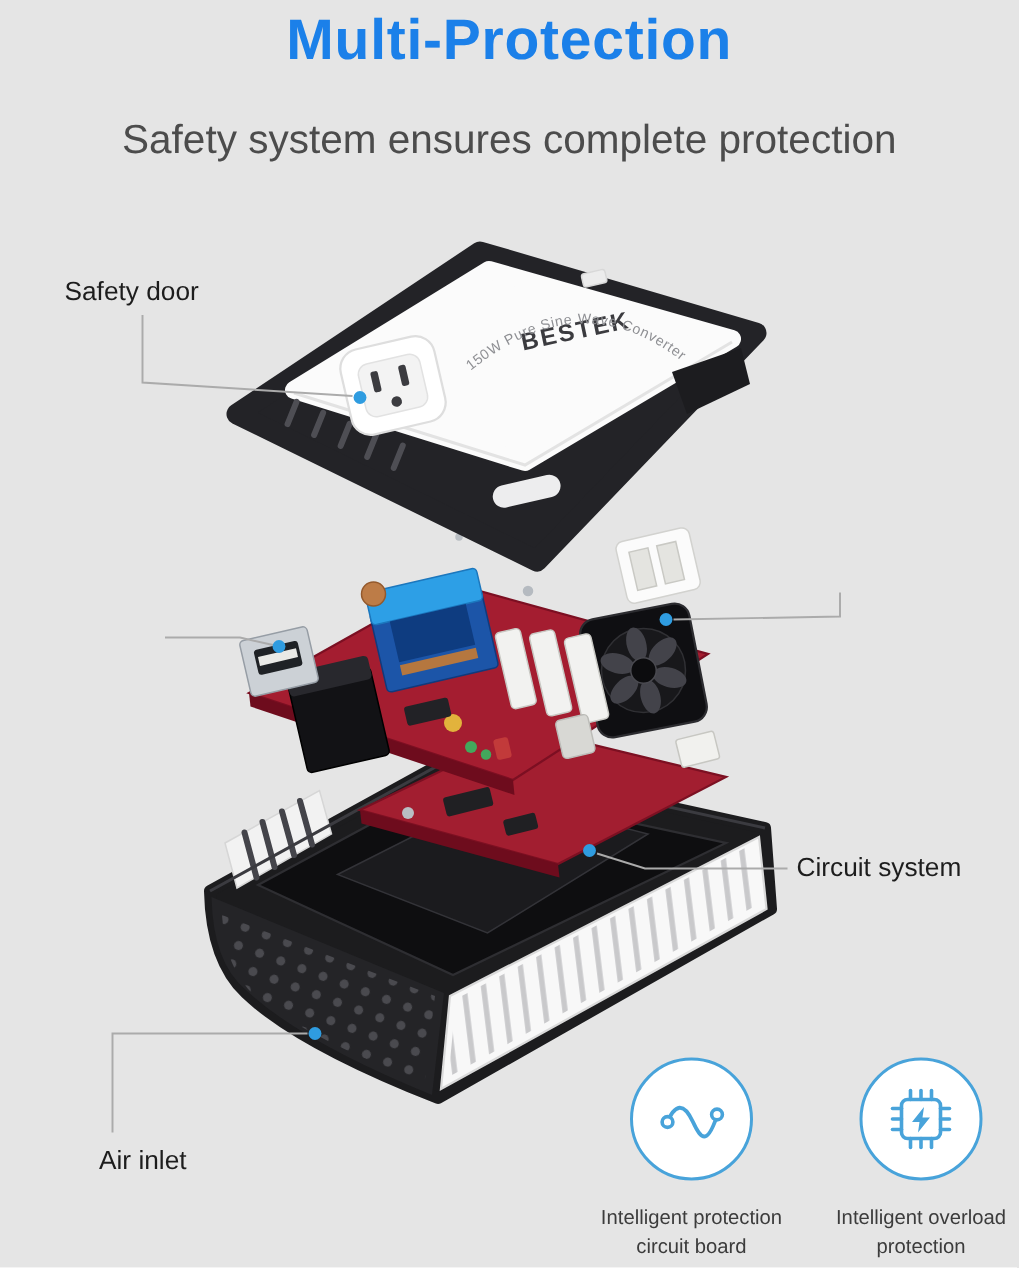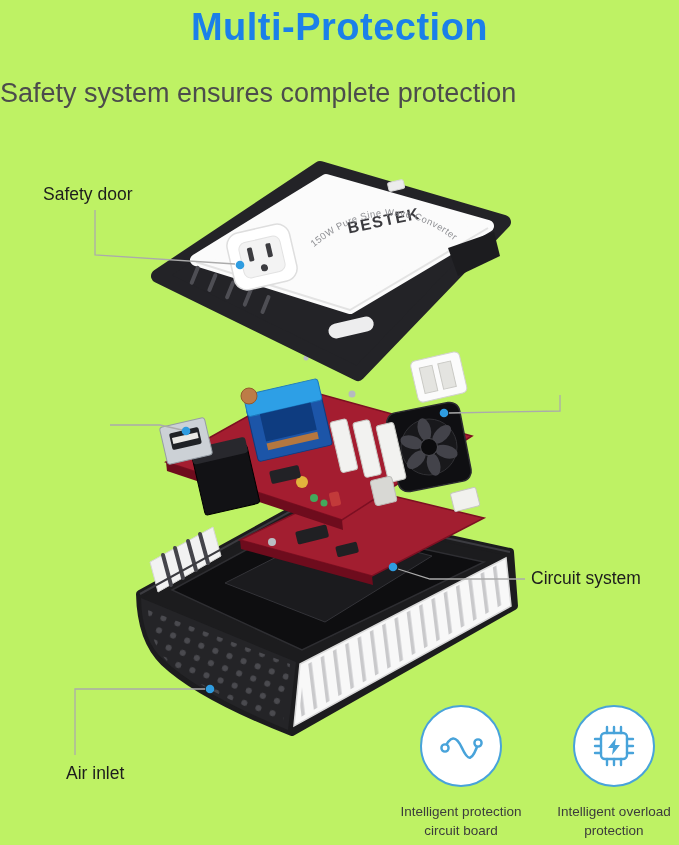--- a/index.html
+++ b/index.html
@@ -1,25 +1,25 @@
 <!DOCTYPE html>
 <html><head>
 <meta charset="utf-8">
 <style>
   html,body{margin:0;padding:0;background:#ffffff;}
   .stage{
-    position:relative;width:679px;height:845px;overflow:hidden;background:#bef264;
+    position:relative;width:679px;height:845px;overflow:hidden;background:#e5e5e5;
     font-family:"Liberation Sans",sans-serif;
   }
   .page-title{
     position:absolute;top:6px;left:0;width:100%;margin:0;text-align:center;
     font-size:38px;font-weight:700;color:#1b80e9;letter-spacing:.5px;
   }
   .page-subtitle{
-    position:absolute;top:78px;left:0;width:100%;text-align:left;
+    position:absolute;top:78px;left:0;width:100%;text-align:center;
     font-size:27px;font-weight:400;color:#4c4c4c;
   }
   .diagram{position:absolute;left:0;top:0;}
   .callout{
     position:absolute;font-size:17.5px;color:#1d1d1d;line-height:1.3;
   }
   .callout.safety{left:43px;top:183px;}
   .callout.usb{left:0px;top:416px;}
   .callout.fan{left:537px;top:342px;width:122px;}
   .callout.board{left:531px;top:567px;}

